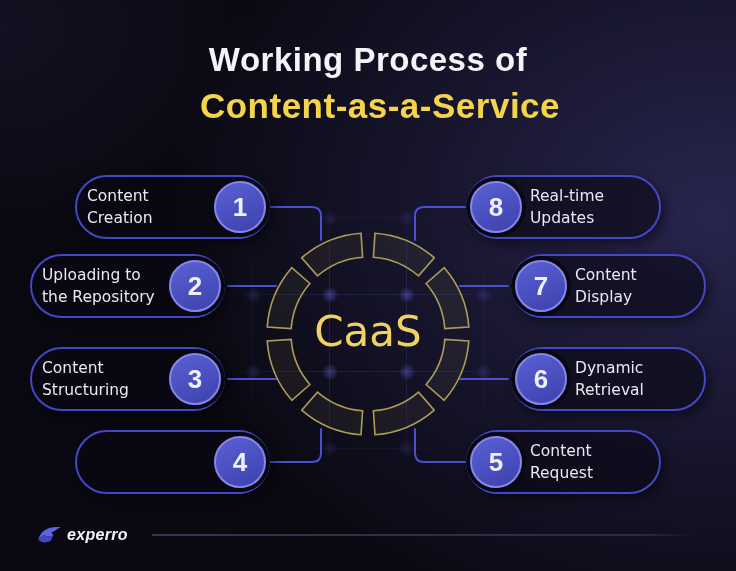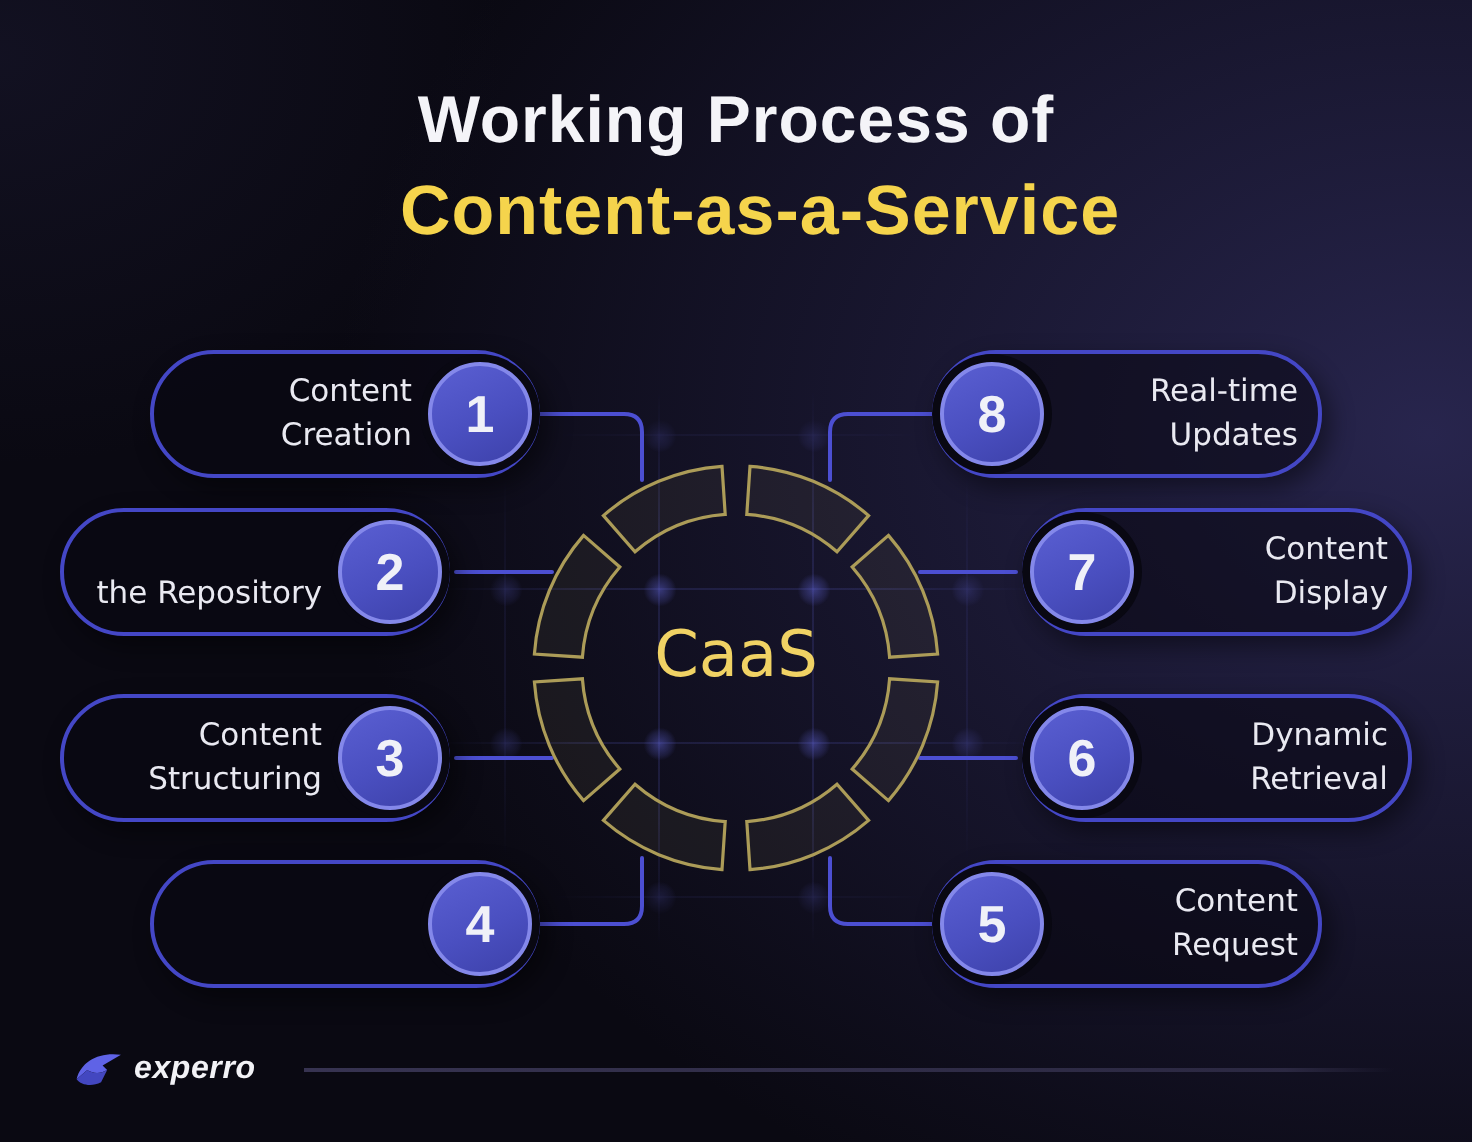--- a/index.html
+++ b/index.html
@@ -27,21 +27,21 @@
   .title-block{position:absolute;left:0;top:41px;width:736px;text-align:center;}
   .title-line1{font-size:33px;font-weight:bold;letter-spacing:.5px;color:#f4f4f8;}
   .title-line2{margin-top:7px;font-size:35px;font-weight:bold;letter-spacing:.5px;color:#f5d44c;padding-left:24px;}
 
   .diagram-svg{position:absolute;left:0;top:0;width:736px;height:571px;}
   .ring-seg{fill:rgba(205,183,100,0.07);stroke-width:1.6px;}
   .connector{fill:none;stroke:#4c4fd2;stroke-width:2px;stroke-linecap:round;}
 
   .caas-label{
     position:absolute;left:268px;top:311px;width:200px;text-align:center;
-    font-family:"DejaVu Sans",sans-serif;font-size:32px;color:#f0d264;line-height:1;
+    font-family:"DejaVu Sans",sans-serif;font-size:42px;color:#f0d264;line-height:1;
   }
 
   .pill{
     position:absolute;width:195px;height:64px;box-sizing:border-box;
     border:2px solid #4447c6;border-radius:32px;
     background:rgba(9,8,18,0.55);
     box-shadow:4px 5px 12px rgba(0,0,0,0.45);
   }
   .num-circle{
     position:absolute;top:50%;transform:translateY(-50%);
@@ -49,21 +49,21 @@
     border:2px solid #8488ea;
     background:linear-gradient(155deg,#5a5fd2 0%,#4a4fc0 55%,#3d41aa 100%);
     box-shadow:0 0 0 4px #090812;
     display:flex;align-items:center;justify-content:center;
     font-weight:bold;font-size:26px;color:#f0f1f8;
   }
   .pill.left  .num-circle{right:2px;}
   .pill.right .num-circle{left:2px;}
   .pill-label{
     position:absolute;top:50%;transform:translateY(-50%);
-    text-align:right;font-family:"DejaVu Sans",sans-serif;
+    text-align:left;font-family:"DejaVu Sans",sans-serif;
     font-size:15.5px;color:#e9e9f1;line-height:1.45;
   }
   .pill.left  .pill-label{left:10px;right:62px;}
   .pill.right .pill-label{left:62px;right:10px;}
 
   .footer-logo{position:absolute;left:36px;top:521px;height:28px;display:flex;align-items:center;gap:5px;}
   .brand-text{font-size:16px;font-weight:bold;font-style:italic;letter-spacing:.3px;color:#f2f2f6;}
   .footer-divider{position:absolute;left:152px;top:534px;width:545px;height:2px;
     background:linear-gradient(to right, rgba(60,56,88,0.9), rgba(48,45,72,0.85) 90%, rgba(48,45,72,0));}
 </style>
@@ -102,21 +102,21 @@
       </g>
   </svg>
 
   <div class="caas-label">CaaS</div>
 
   <div class="pill left" style="left:75px;top:175px">
     <div class="pill-label"><span>Content</span><br><span>Creation</span></div>
     <div class="num-circle">1</div>
   </div>
   <div class="pill left" style="left:30px;top:254px">
-    <div class="pill-label"><br><span>the Repository</span></div>
+    <div class="pill-label"><span>Uploading to</span><br><span>the Repository</span></div>
     <div class="num-circle">2</div>
   </div>
   <div class="pill left" style="left:30px;top:347px">
     <div class="pill-label"><span>Content</span><br><span>Structuring</span></div>
     <div class="num-circle">3</div>
   </div>
   <div class="pill left" style="left:75px;top:430px">
     <div class="num-circle">4</div>
   </div>
 

